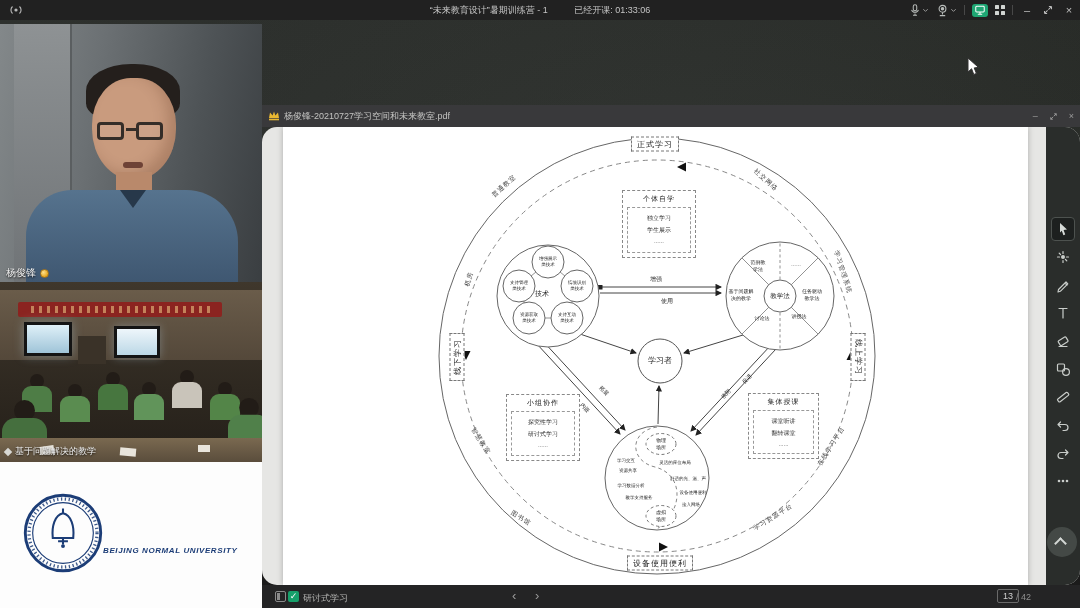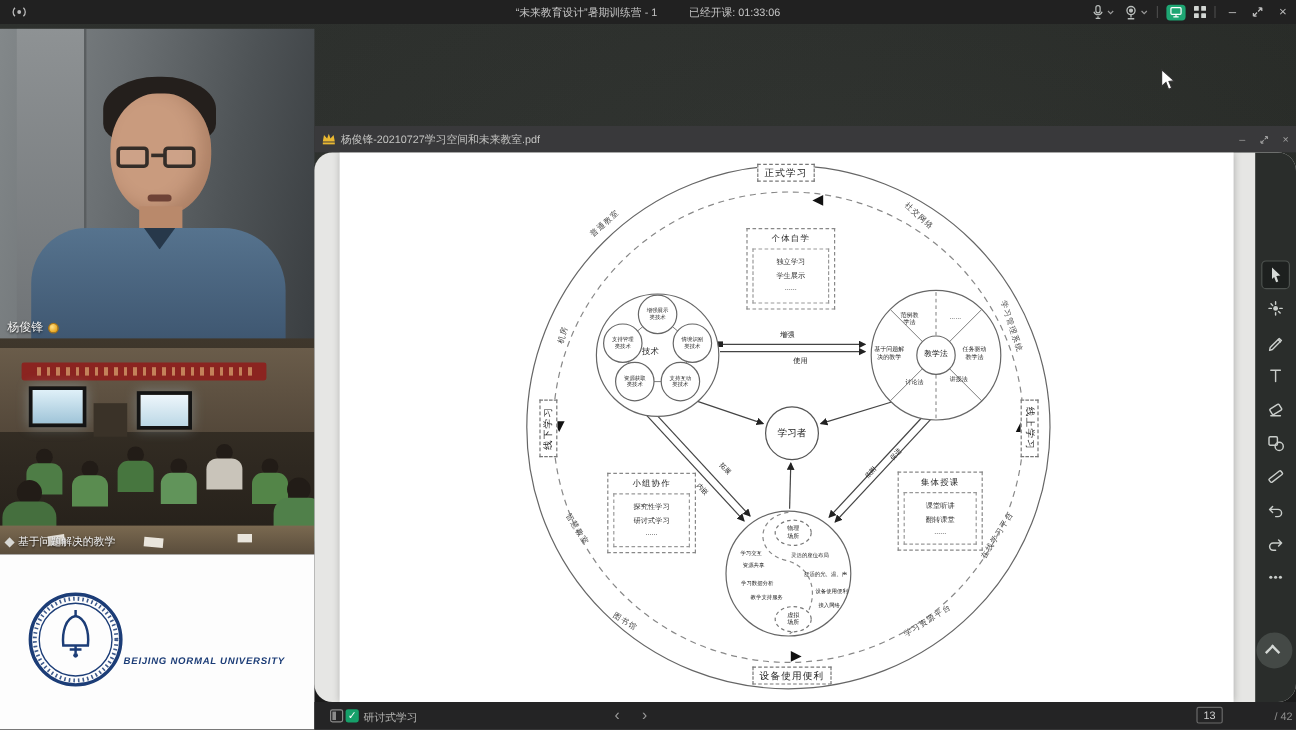--- a/index.html
+++ b/index.html
@@ -79,21 +79,21 @@
   .pdf-bottombar { position:absolute; left:0; top:480px; width:818px; height:23px; background:#242425;
         color:#9a9a9a; font-size:9px; }
   .thumb-ic { position:absolute; left:13px; top:6px; width:11px; height:11px; border:1px solid #8b8b8b; border-radius:2px; }
   .thumb-ic i { position:absolute; left:1px; top:1px; width:3px; height:7px; background:#8b8b8b; }
   .chk { position:absolute; left:26px; top:6px; width:11px; height:11px; background:#16a06a; border-radius:2px;
         color:#fff; font-size:9px; line-height:11px; text-align:center; }
   .sync-label { position:absolute; left:41px; top:7px; color:#b4b4b2; }
   .nav-arrow { position:absolute; top:3px; font-size:13px; color:#9a9a9a; }
   .pagebox { position:absolute; left:735px; top:4px; width:22px; height:14px; border:1px solid #6a6a6a; border-radius:2px;
         color:#cfcfcf; text-align:center; line-height:13px; }
-  .pagetotal { position:absolute; left:800px; top:7px; color:#8f8f8f; }
+  .pagetotal { position:absolute; left:754px; top:7px; color:#8f8f8f; }
 
   
   .tools { position:absolute; right:0; top:0; width:34px; height:458px; background:#2a2d2b; z-index:20;
         display:flex; flex-direction:column; align-items:center; padding-top:90px; gap:4px; }
   .tool { width:24px; height:24px; display:flex; align-items:center; justify-content:center; border-radius:4px; }
   .tool.active { background:#1d201f; border:1px solid #4d524f; }
   .tool svg { stroke:#c9cdca; fill:none; stroke-width:1.2; stroke-linecap:round; stroke-linejoin:round; }
   .fab { position:absolute; right:3px; bottom:28px; width:30px; height:30px; border-radius:50%;
         background:rgba(72,77,74,.88); z-index:25; }
   .fab i { position:absolute; left:9px; top:12px; width:9px; height:9px; border-top:2px solid #d3d7d4;

